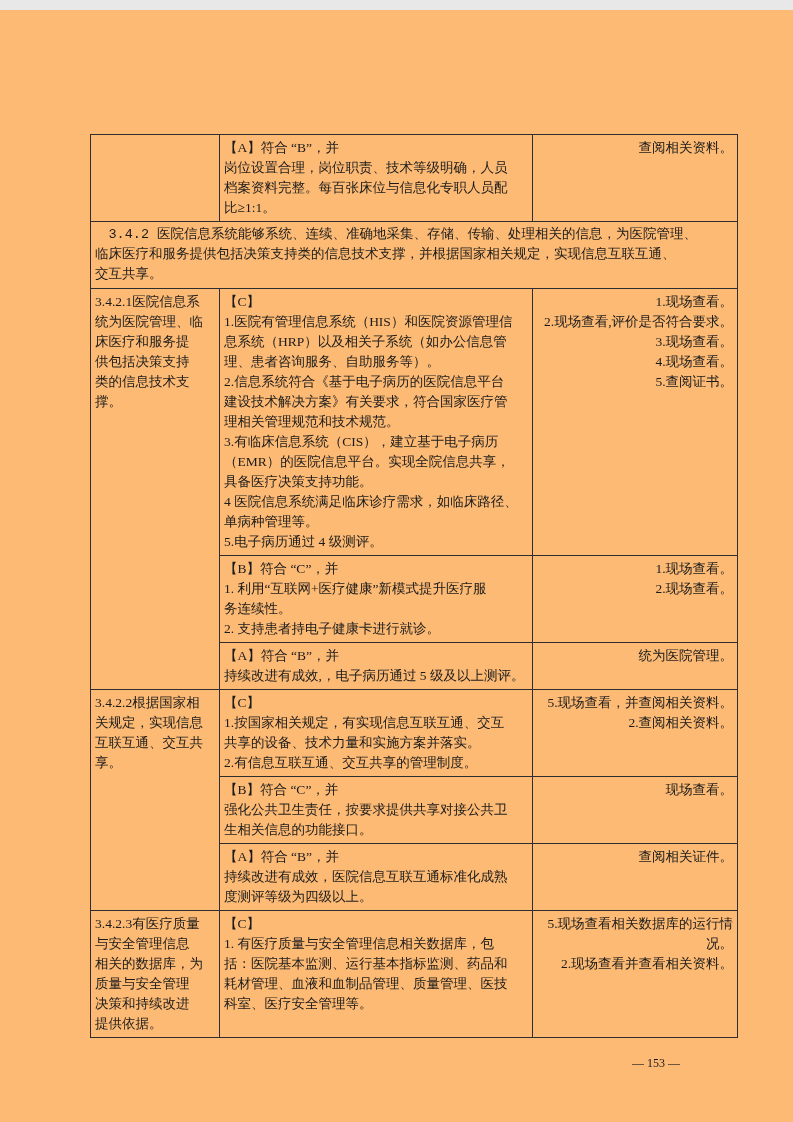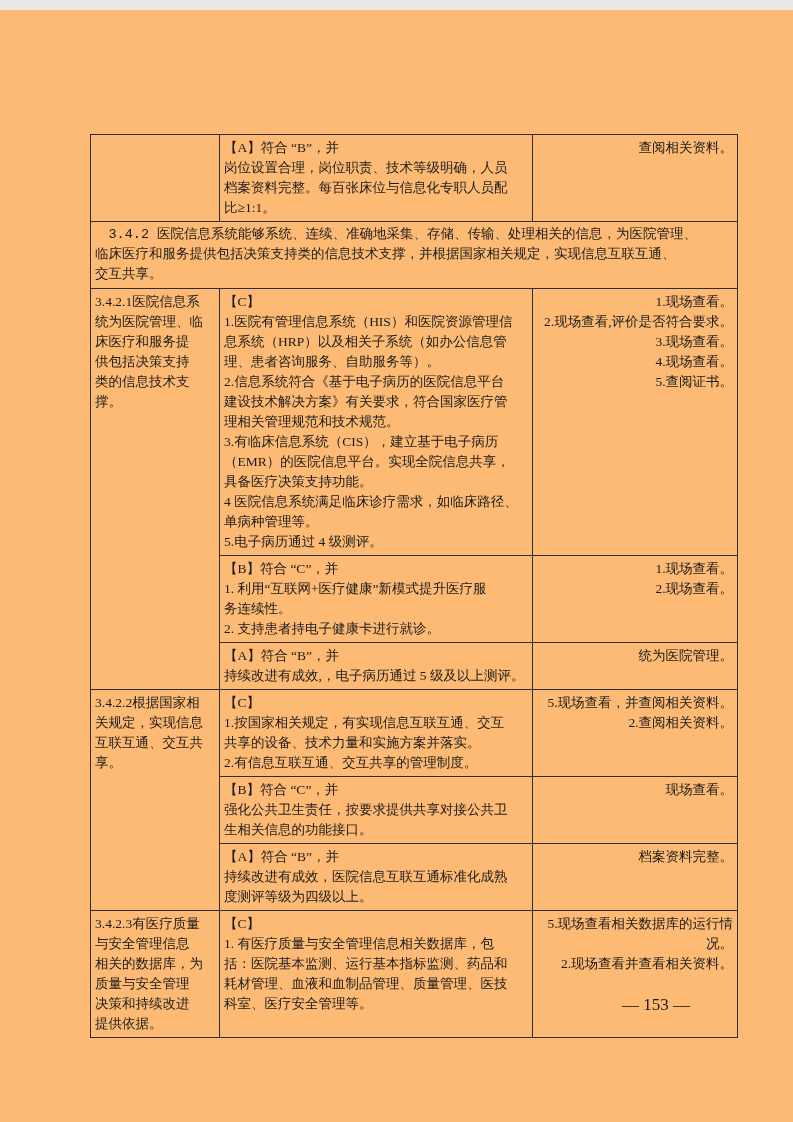--- a/index.html
+++ b/index.html
@@ -48,25 +48,25 @@
   td.section-cell {
     padding: 2px 1px 4px 1px;
     text-indent: 1em;
     font-family: Liberation Mono, monospace;
   }
   td.mth-indent {
     padding-left: 17px;
   }
   .page-number {
     position: absolute;
-    top: 984px;
+    top: 1042px;
     left: 596px;
     width: 120px;
     text-align: center;
-    font-size: 17px;
+    font-size: 12px;
     line-height: 22px;
     color: #1b1b1b;
   }
 </style>
 </head>
 <body>
 
 <div class="page">
 
   <table class="eval">
@@ -142,21 +142,21 @@
     <tr>
       <td class="col-std">【B】符合 “C”，并
 强化公共卫生责任，按要求提供共享对接公共卫
 生相关信息的功能接口。</td>
       <td class="col-mth mth-indent">现场查看。</td>
     </tr>
     <tr>
       <td class="col-std">【A】符合 “B”，并
 持续改进有成效，医院信息互联互通标准化成熟
 度测评等级为四级以上。</td>
-      <td class="col-mth mth-indent">档案资料完整。</td>
+      <td class="col-mth mth-indent">查阅相关证件。</td>
     </tr>
 
     <tr>
       <td class="col-item">3.4.2.3有医疗质量
 与安全管理信息
 相关的数据库，为
 质量与安全管理
 决策和持续改进
 提供依据。</td>
       <td class="col-std">【C】

